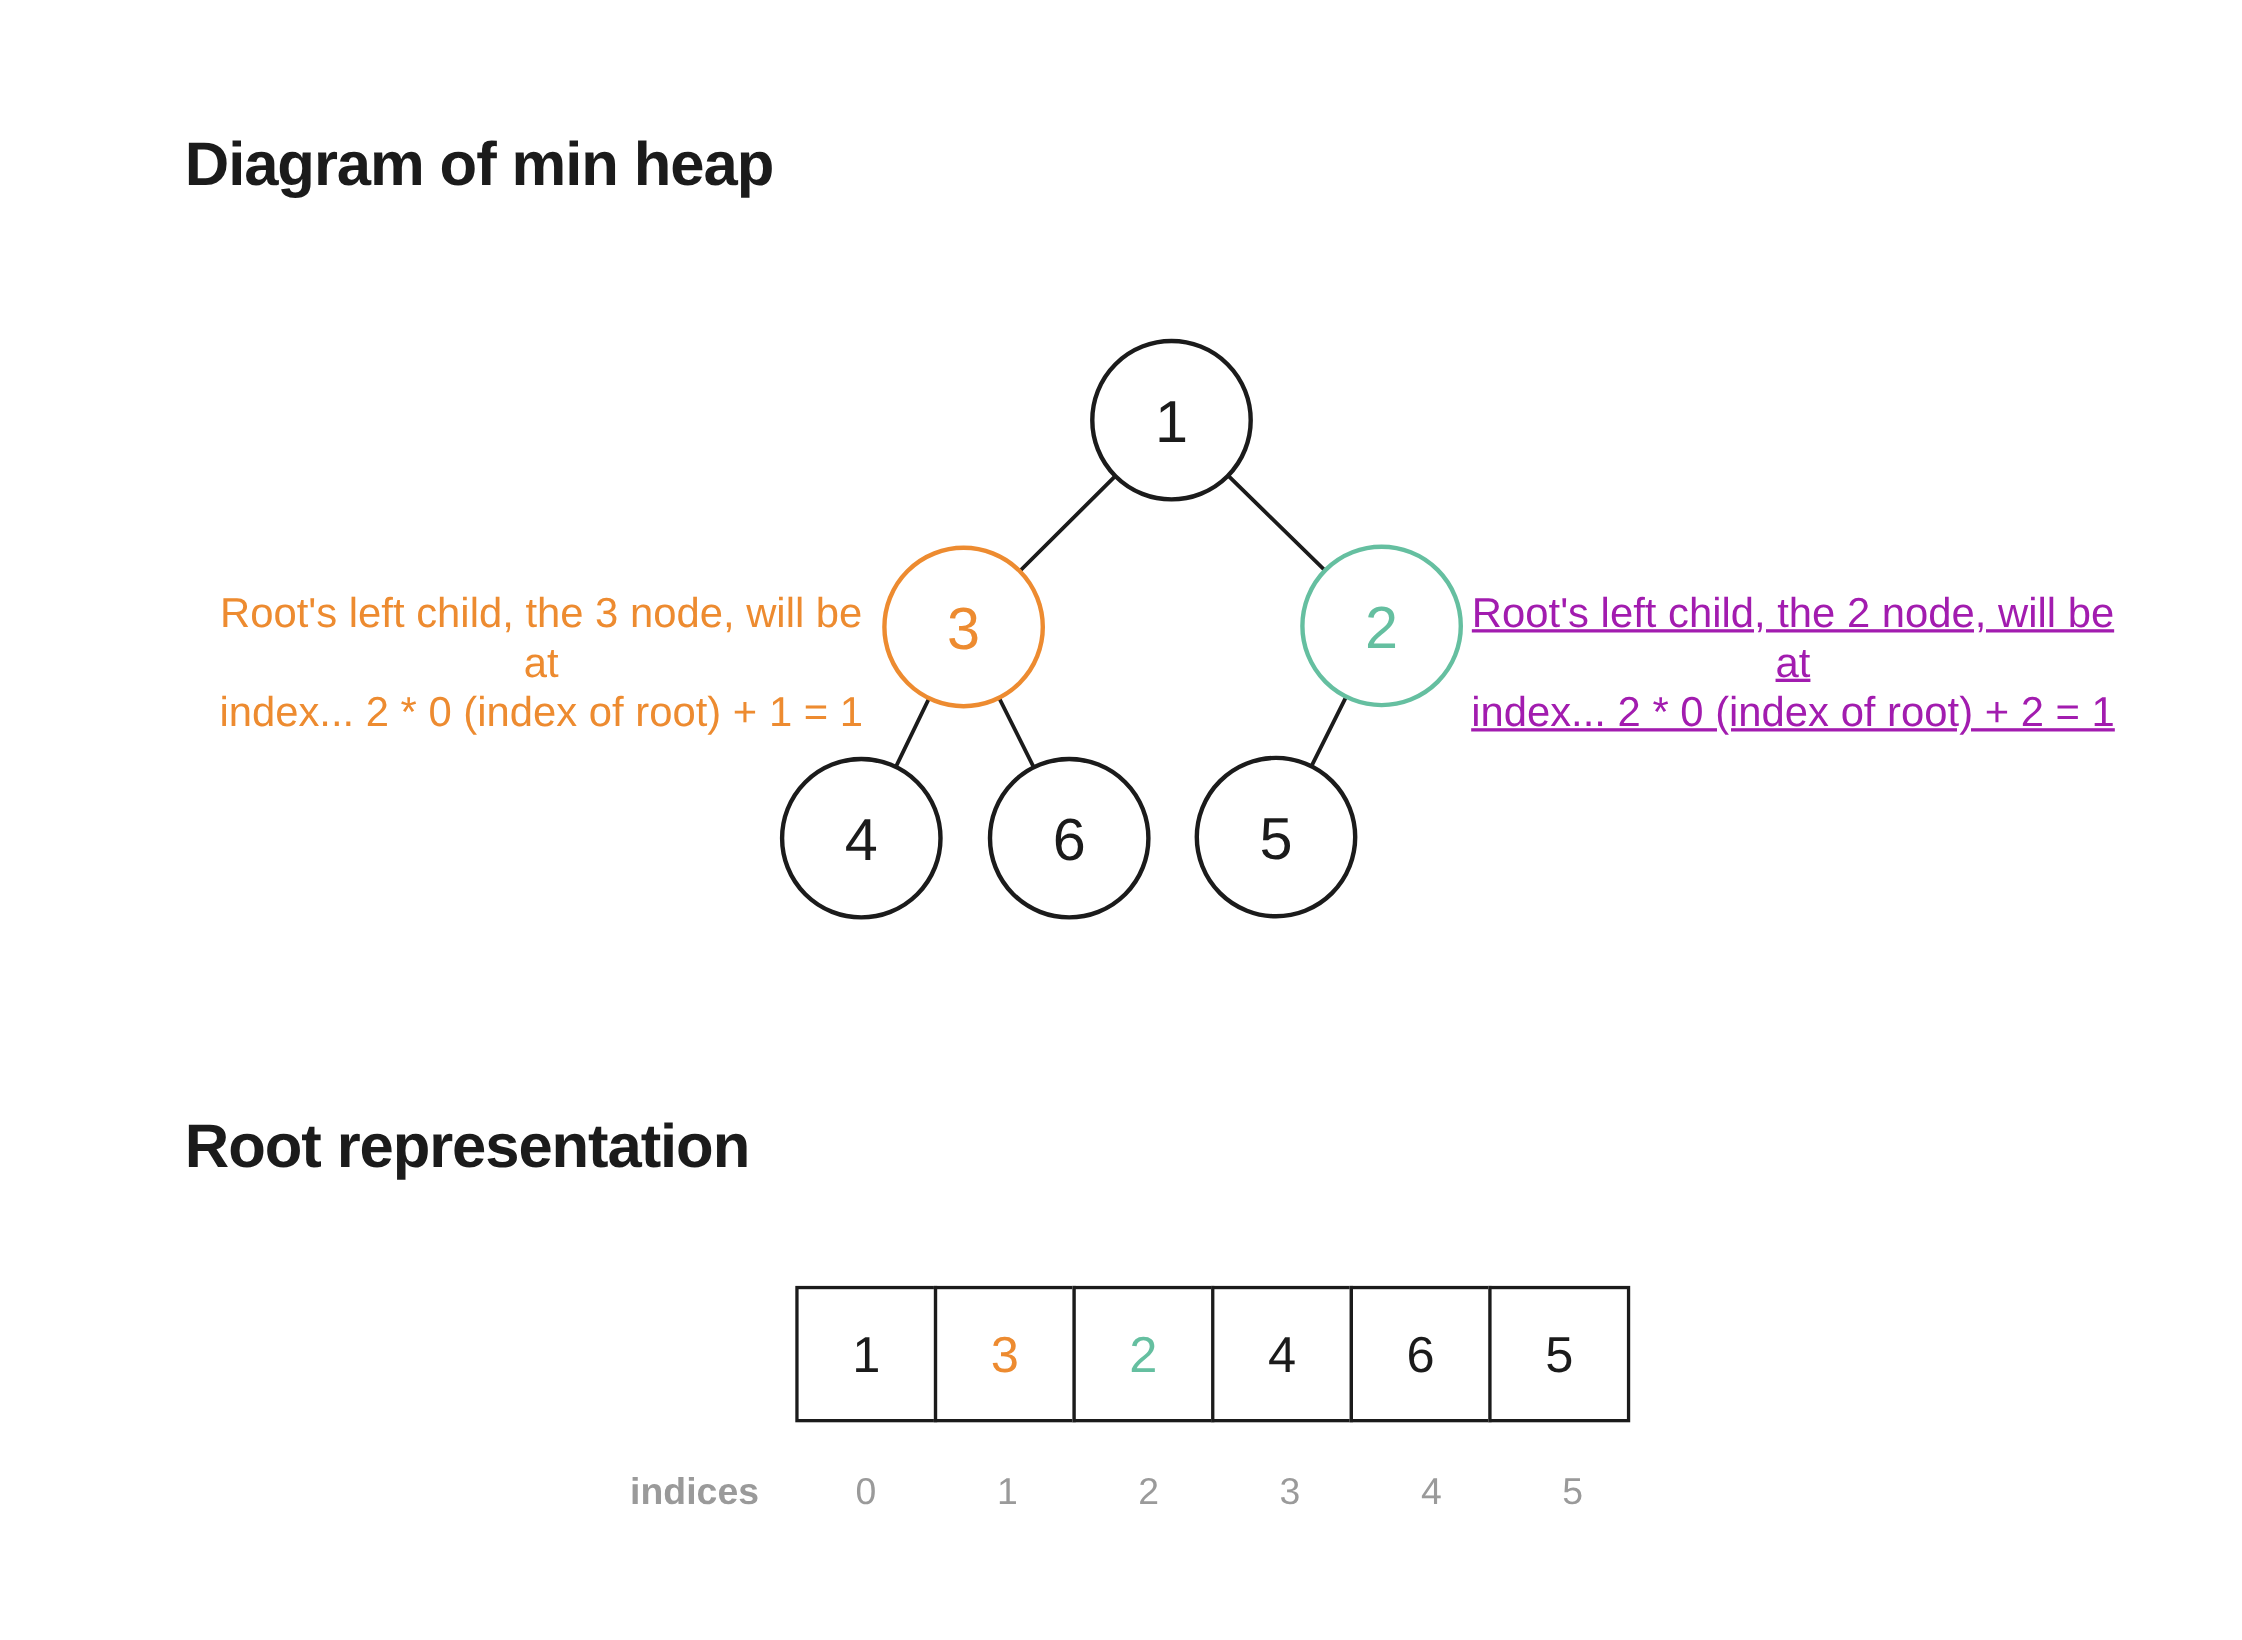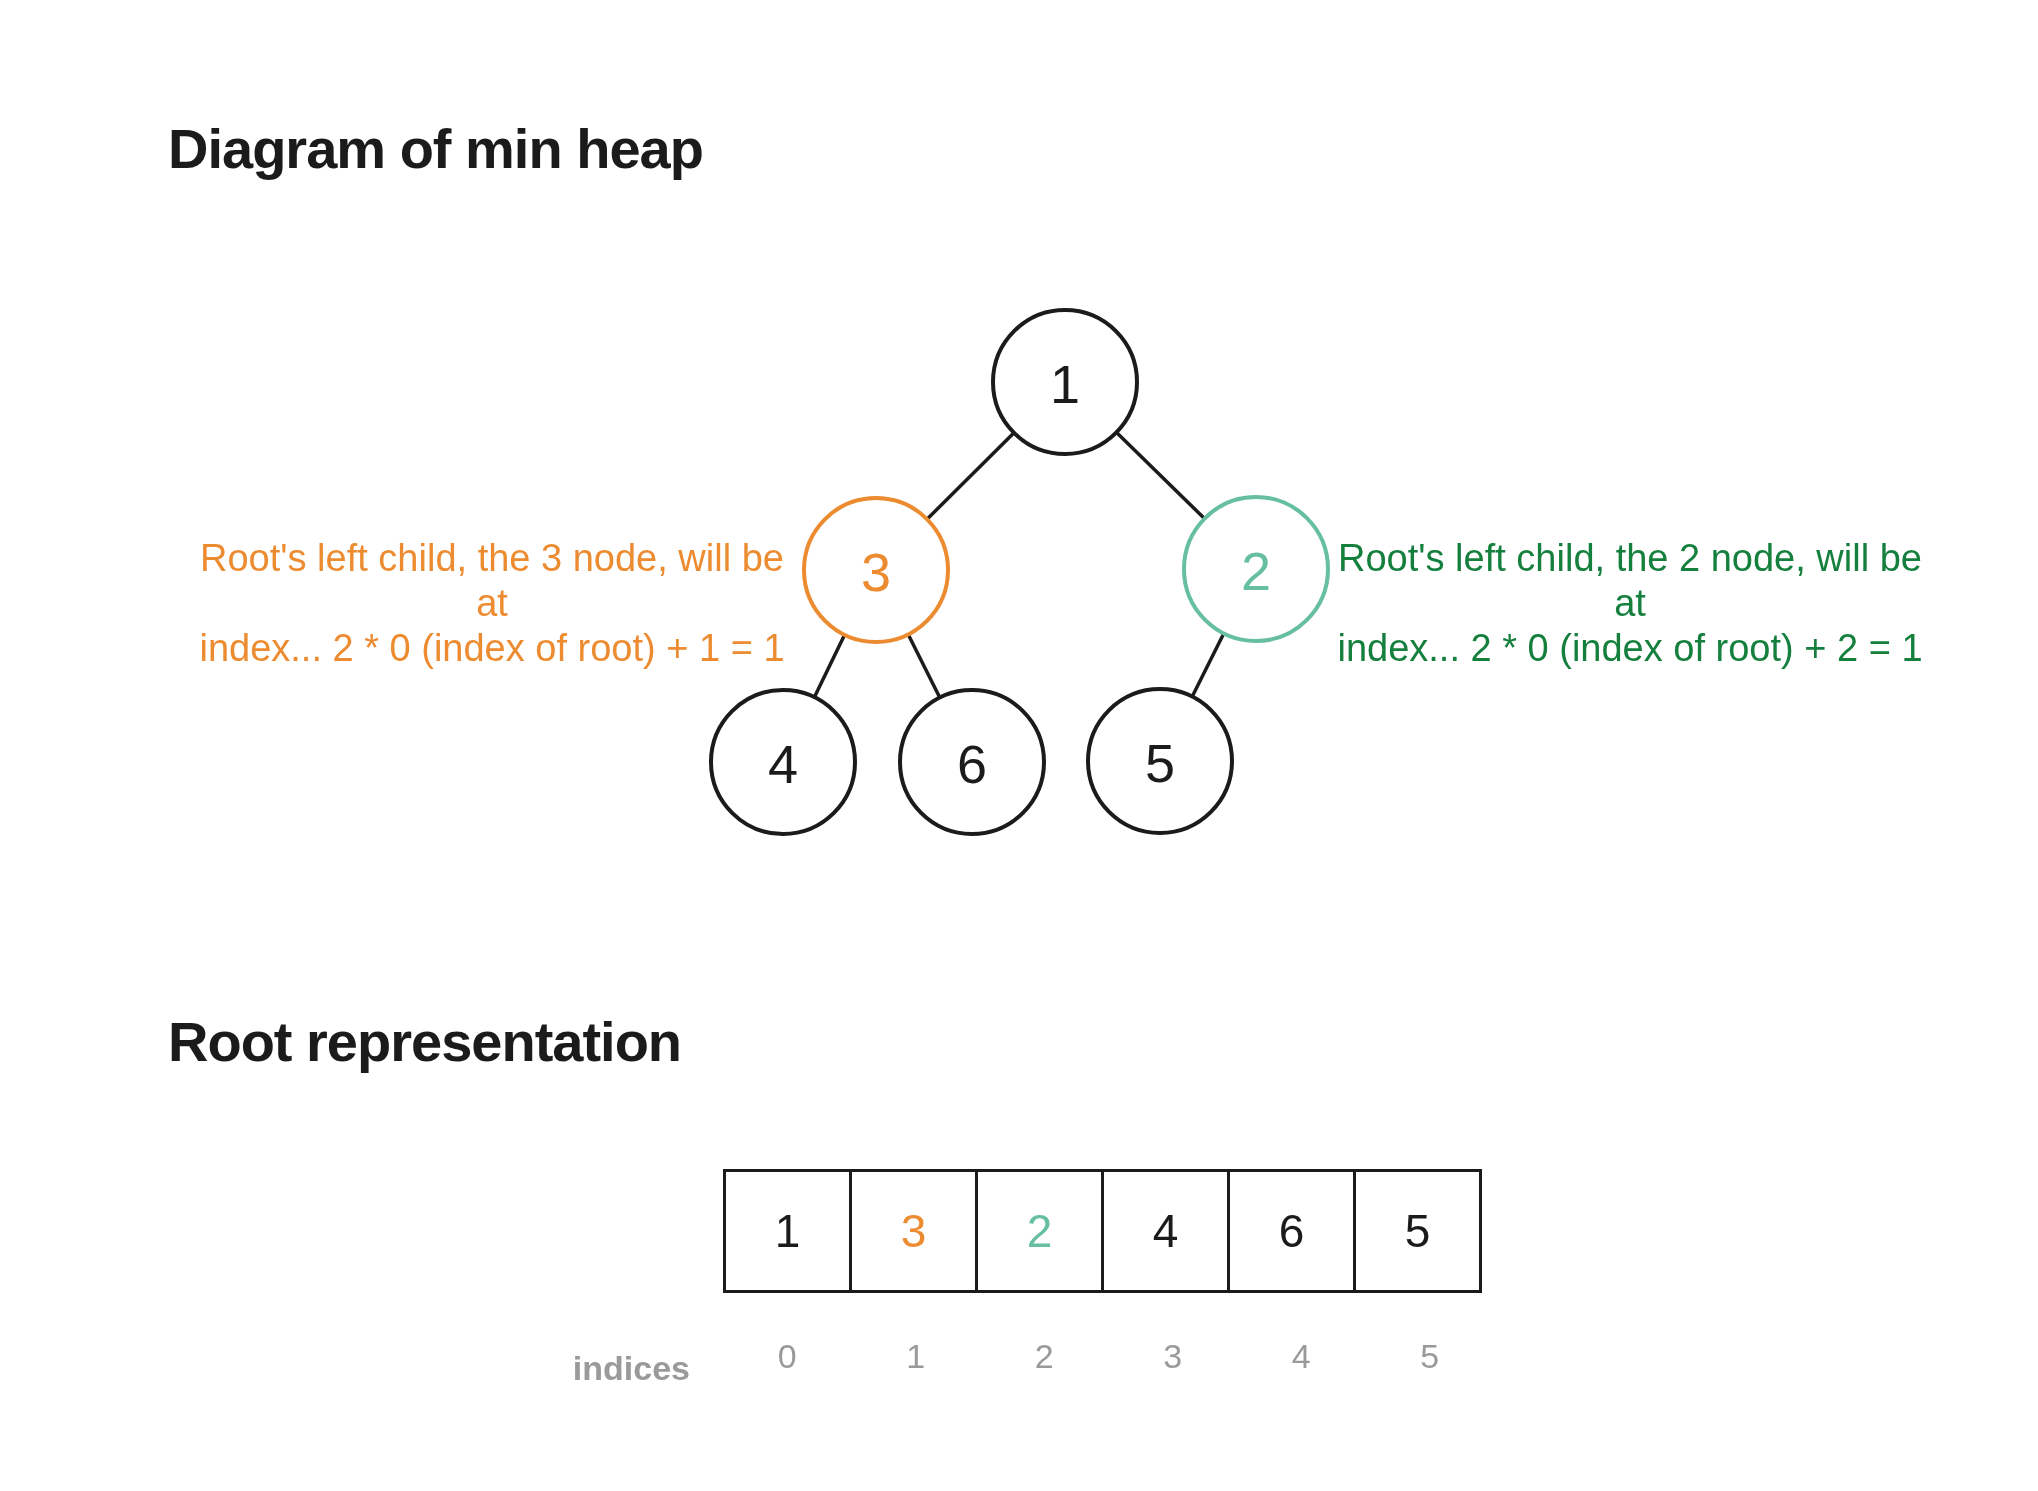--- a/index.html
+++ b/index.html
@@ -28,21 +28,21 @@
   .array-row{position:absolute;left:723px;top:1169px;display:flex;}
   .array-cell{
     box-sizing:border-box;width:129px;height:124px;background:#fff;
     border:3px solid #1b1b1b;margin-left:-3px;
     display:flex;align-items:center;justify-content:center;
     font-size:46px;
   }
   .array-cell:first-child{margin-left:0;}
   .indices-label{
     position:absolute;left:440px;top:1338px;width:250px;text-align:right;
-    font-size:34px;font-weight:700;line-height:36px;margin-top:12px;
+    font-size:34px;font-weight:700;line-height:36px;
   }
   .indices-row{position:absolute;left:723px;top:1338px;width:771px;display:flex;}
   .index-cell{flex:1;text-align:center;font-size:34px;line-height:36px;}
 </style>
 </head>
 <body>
 
 <div class="page">
 
   <div class="heading">Diagram of min heap</div>
@@ -64,21 +64,21 @@
       <circle cx="972" cy="762" r="72" fill="#ffffff" stroke="#1b1b1b" stroke-width="4"></circle>
       <text x="972" y="762" dy="2" fill="#1b1b1b" class="node-label">6</text>
       <circle cx="1160" cy="761" r="72" fill="#ffffff" stroke="#1b1b1b" stroke-width="4"></circle>
       <text x="1160" y="761" dy="2" fill="#1b1b1b" class="node-label">5</text>
     </svg>
 
 
   <div class="annot annot-left" style="color: rgb(237, 139, 48);">Root's left child, the 3 node, will be at
 index... 2 * 0 (index of root) + 1 = 1</div>
 
-  <div class="annot annot-right" style="color: #15803d;">Root's left child, the 2 node, will be at
+  <div class="annot annot-right" style="color: #a21caf; text-decoration: underline;">Root's left child, the 2 node, will be at
 index... 2 * 0 (index of root) + 2 = 1</div>
 
   <div class="heading heading-array">Root representation</div>
 
   <div id="array-row" class="array-row">
       <div class="array-cell">
         <span style="color: rgb(27, 27, 27);">1</span>
       </div>
       <div class="array-cell">
         <span style="color: rgb(237, 139, 48);">3</span>

